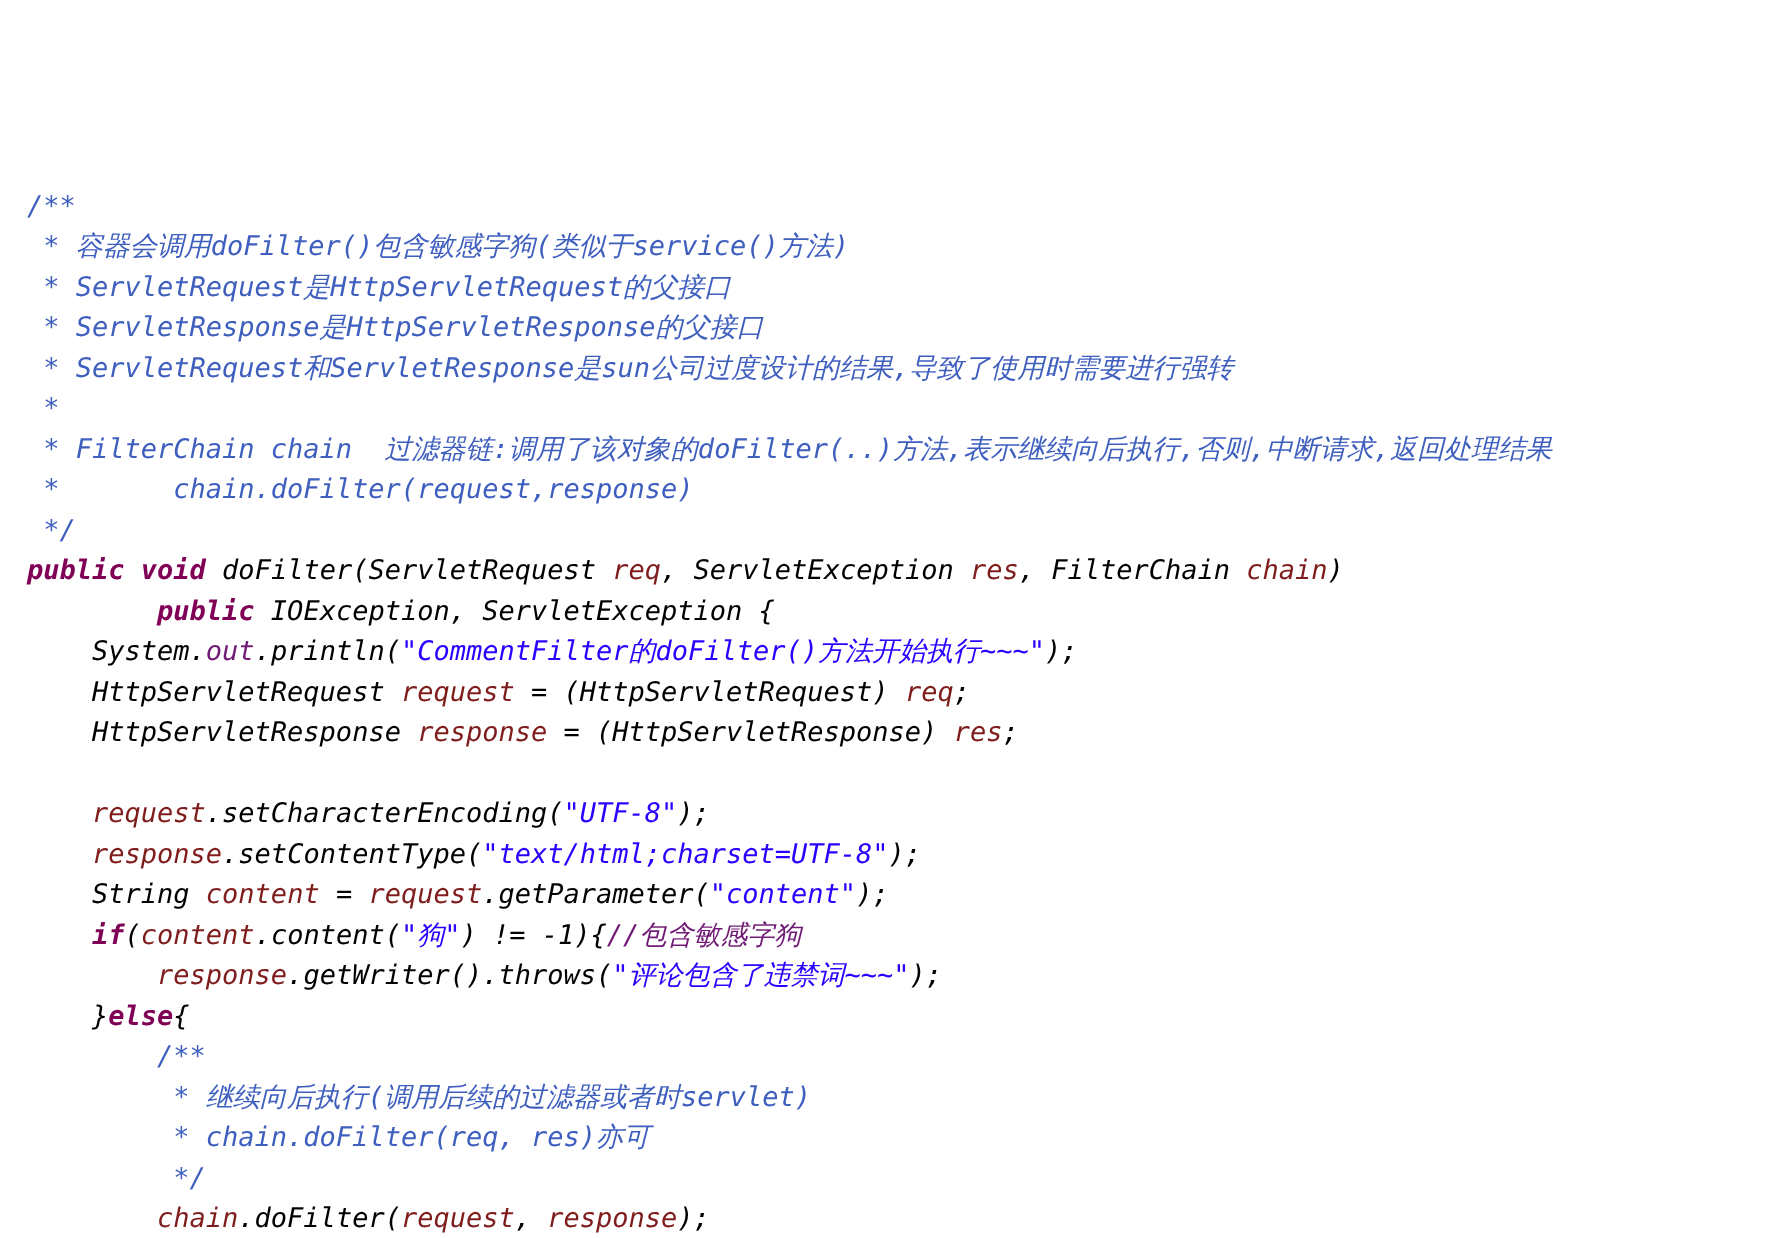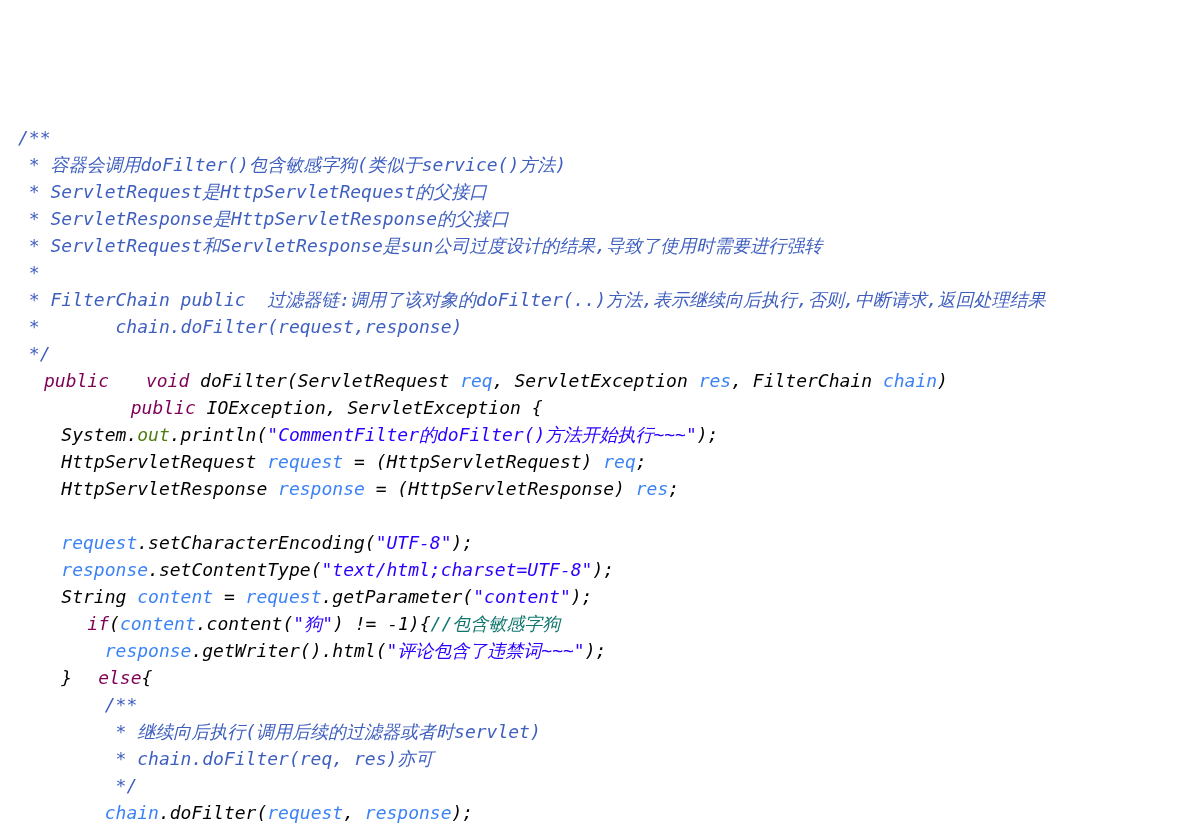--- a/index.html
+++ b/index.html
@@ -11,51 +11,51 @@
     font-style: italic;
     line-height: 1.5;
     white-space: pre;
     color: #000;
   }
   .code-box {
     background: #fff;
     padding: 6px 8px;
   }
   .c-comment { color: #3f5fbf; }
-  .c-kw { color: #7f0055; font-weight: normal; margin-left: 26px; }
+  .c-kw { color: #7f0055; font-weight: bold; }
   .c-str { color: #2a00ff; }
-  .c-field { color: #4d7c0f; }
-  .c-inline-comment { color: #0f766e; }
-  .c-varname { color: #3b82f6; }
+  .c-field { color: #701a75; }
+  .c-inline-comment { color: #701a75; }
+  .c-varname { color: #7f1d1d; }
 </style>
 </head>
 <body>
 
 
 
 <div class="code-box"><span class="c-comment">/**</span>
 <span class="c-comment"> * 容器会调用doFilter()包含敏感字狗(类似于service()方法)</span>
 <span class="c-comment"> * ServletRequest是HttpServletRequest的父接口</span>
 <span class="c-comment"> * ServletResponse是HttpServletResponse的父接口</span>
 <span class="c-comment"> * ServletRequest和ServletResponse是sun公司过度设计的结果,导致了使用时需要进行强转</span>
 <span class="c-comment"> *</span>
-<span class="c-comment"> * FilterChain public  过滤器链:调用了该对象的doFilter(..)方法,表示继续向后执行,否则,中断请求,返回处理结果</span>
+<span class="c-comment"> * FilterChain chain  过滤器链:调用了该对象的doFilter(..)方法,表示继续向后执行,否则,中断请求,返回处理结果</span>
 <span class="c-comment"> *       chain.doFilter(request,response)</span>
 <span class="c-comment"> */</span>
 <span class="c-kw">public</span> <span class="c-kw">void</span> <span>doFilter</span>(<span>ServletRequest</span> <span class="c-varname">req</span>, <span>ServletException</span> <span class="c-varname">res</span>, <span>FilterChain</span> <span class="c-varname">chain</span>)
         <span class="c-kw">public</span> <span>IOException</span>, <span>ServletException</span> {
     <span>System</span>.<span class="c-field">out</span>.<span>println</span>(<span class="c-str">"CommentFilter的doFilter()方法开始执行~~~"</span>);
     <span>HttpServletRequest</span> <span class="c-varname">request</span> = (<span>HttpServletRequest</span>) <span class="c-varname">req</span>;
     <span>HttpServletResponse</span> <span class="c-varname">response</span> = (<span>HttpServletResponse</span>) <span class="c-varname">res</span>;
 
     <span class="c-varname">request</span>.<span>setCharacterEncoding</span>(<span class="c-str">"UTF-8"</span>);
     <span class="c-varname">response</span>.<span>setContentType</span>(<span class="c-str">"text/html;charset=UTF-8"</span>);
     <span>String</span> <span class="c-varname">content</span> = <span class="c-varname">request</span>.<span>getParameter</span>(<span class="c-str">"content"</span>);
     <span class="c-kw">if</span>(<span class="c-varname">content</span>.<span>content</span>(<span class="c-str">"狗"</span>) != <span>-1</span>){<span class="c-inline-comment">//包含敏感字狗</span>
-        <span class="c-varname">response</span>.<span>getWriter</span>().<span>html</span>(<span class="c-str">"评论包含了违禁词~~~"</span>);
+        <span class="c-varname">response</span>.<span>getWriter</span>().<span>throws</span>(<span class="c-str">"评论包含了违禁词~~~"</span>);
     }<span class="c-kw">else</span>{
         <span class="c-comment">/**</span>
         <span class="c-comment"> * 继续向后执行(调用后续的过滤器或者时servlet)</span>
         <span class="c-comment"> * chain.doFilter(req, res)亦可</span>
         <span class="c-comment"> */</span>
         <span class="c-varname">chain</span>.<span>doFilter</span>(<span class="c-varname">request</span>, <span class="c-varname">response</span>);
     }
     ..();
 </div>
 

